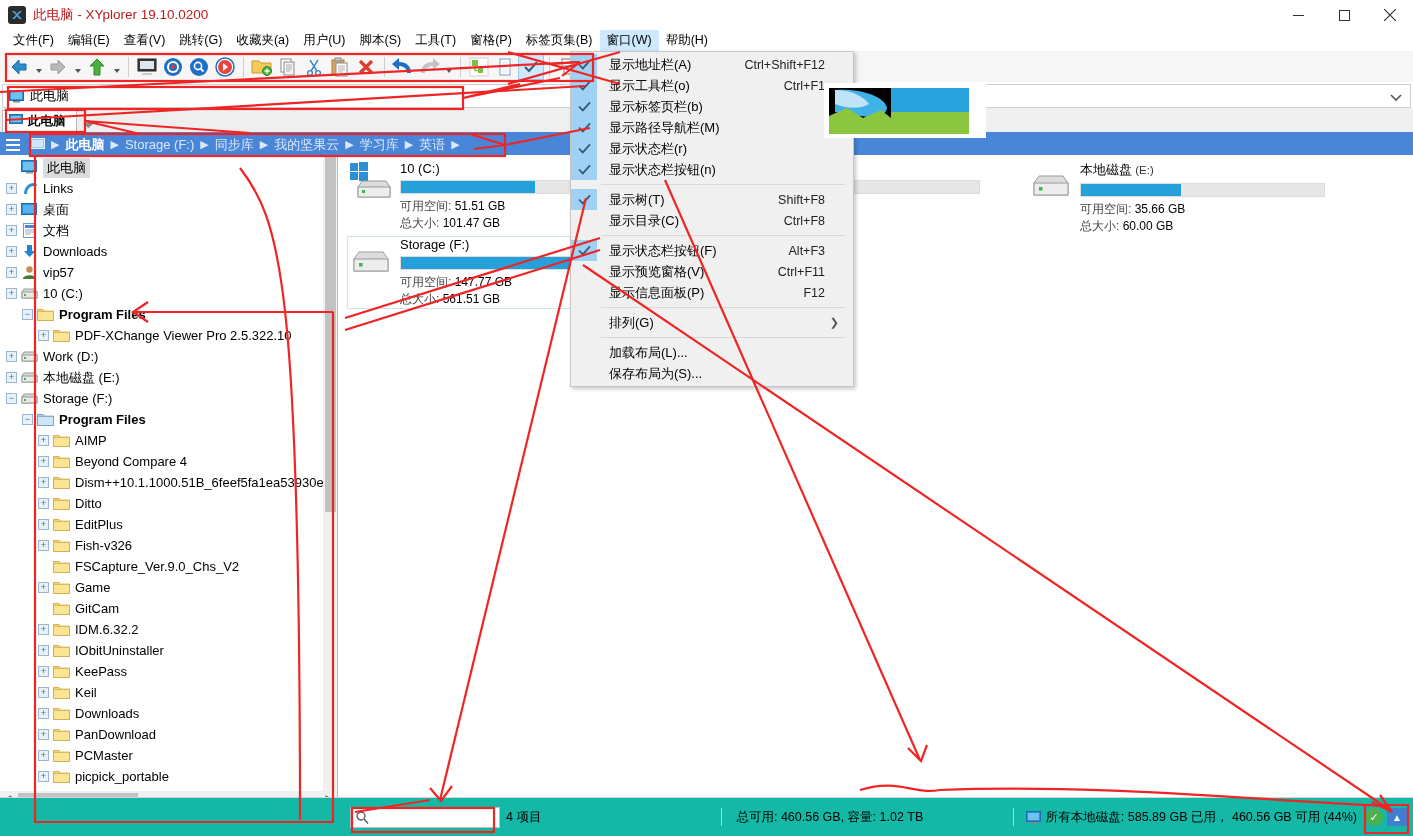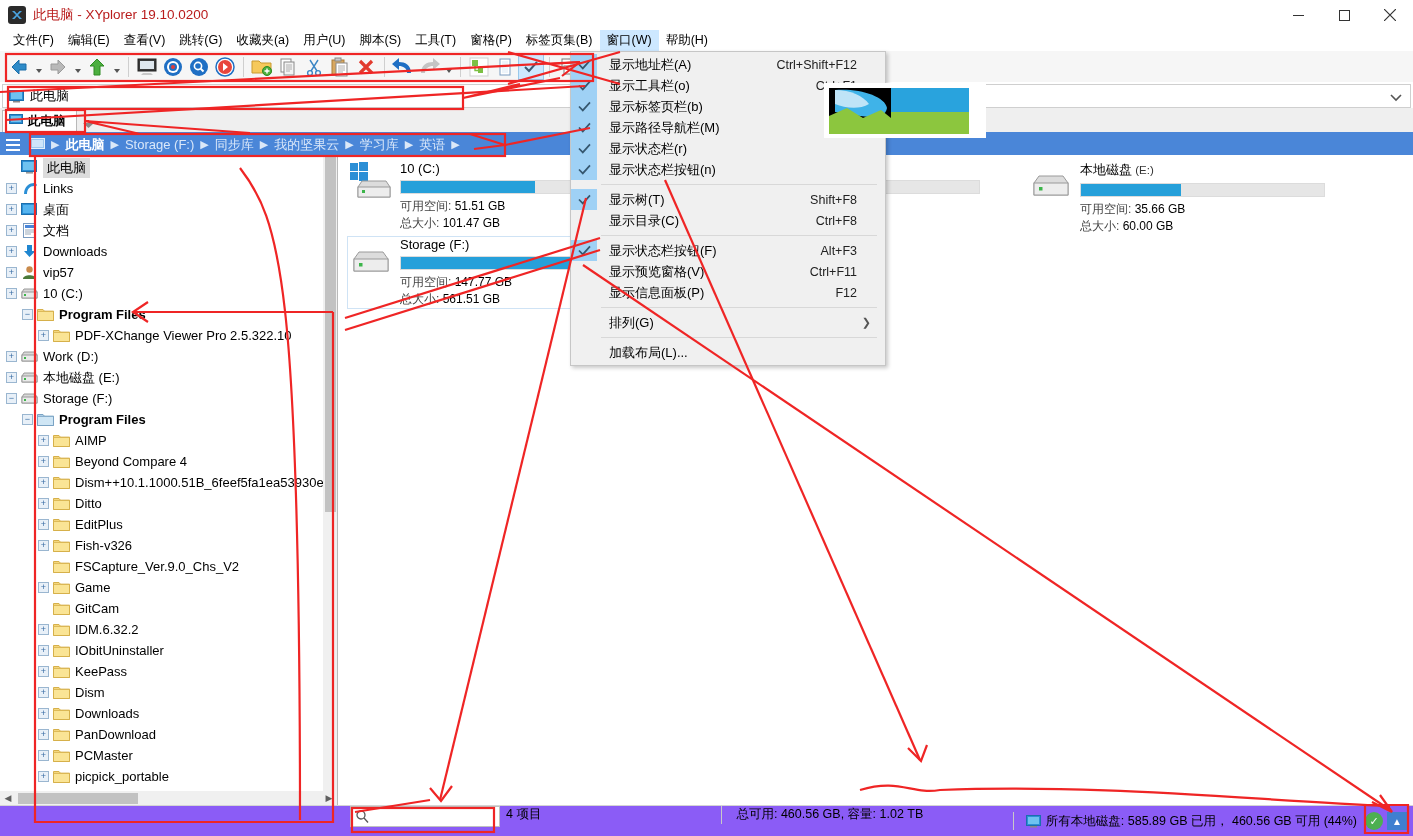--- a/index.html
+++ b/index.html
@@ -90,36 +90,36 @@
   .drive .dico{ width:44px;height:40px;margin-right:8px;flex:none; }
   .dname{ font-size:13px; }
   .dname .dsuffix{ font-size:11.5px; color:#333; }
   .dbar{ width:245px;height:14px;background:#e6e6e6;border:1px solid #dcdcdc;margin:4px 0 4px 0;}
   .dbar > div{ height:100%; background:#26a0da; }
   .dinfo{ font-size:12px; color:#444; line-height:17px;}
   .dinfo b{ font-weight:normal; color:#000; }
   .drive.focused{ outline:1px solid #cfe3f5; }
   
   #statusbar{
-    position:absolute; left:0; right:0; bottom:0; height:31px; background:#8b5cf6;
-    border-top:1px solid #d4d4d4; display:flex; font-size:12.5px;
+    position:absolute; left:0; right:0; bottom:0; height:39px; background:#14b8a6;
+    border-top:1px solid #d4d4d4; display:flex; align-items:center; font-size:12.5px;
   }
   #sb-filter{ width:150px;height:21px;border:1px solid #c0c0c0; background:#fff;
               margin-left:350px; display:flex;align-items:center; }
   #sb-items{ margin-left:6px; }
   #sb-sep1{ width:1px;height:18px;background:#c8c8c8;margin:0 14px 0 180px; }
   #sb-right{ margin-left:auto; display:flex; align-items:center; padding-right:6px; }
   .sb-icon-ok{ width:18px;height:18px;border-radius:50%;background:#4caf50;
                display:flex;align-items:center;justify-content:center;color:#fff;font-size:11px;
                margin-left:8px;}
   .sb-icon-up{ width:20px;height:18px;background:#3f7fd0;color:#fff;display:flex;
                align-items:center;justify-content:center;font-size:10px;margin-left:4px;}
   
   #dropdown{
-    position:absolute; left:570px; top:51px; width:316px; background:#f0f0f0;
+    position:absolute; left:570px; top:51px; width:284px; background:#f0f0f0;
     border:1px solid #c6c6c6; box-shadow:2px 2px 4px rgba(0,0,0,.22); z-index:50;
     padding:2px 0;
   }
   .mi{ height:21px; display:flex; align-items:center; font-size:13px; position:relative; }
   .mi .chk{ width:26px; height:21px; flex:none; display:flex; align-items:center; justify-content:center; }
   .mi.checked .chk{ background:#9fd1f5; }
   .mi .mlabel{ flex:1; padding-left:12px; }
   .mi .maccel{ color:#222; padding-right:28px; font-size:12.5px; }
   .mi .msub{ padding-right:14px; color:#555; font-size:11px; }
   .msep{ height:1px; background:#d8d8d8; margin:4px 8px 4px 30px; }
@@ -648,21 +648,21 @@
               <path d="M0.5 4.3 h16 v9.2 h-16 z" fill="#fae495" stroke="#d6b04a"></path>
             </svg></span>
           <span class="lbl">KeePass</span>
         </div>
         <div class="tr" style="padding-left: 38px;">
           <span class="exp">+</span>
           <span class="ico"><svg width="17" height="15" viewBox="0 0 17 15">
               <path d="M0.5 2.5 h5.5 l1.6 1.8 h9 v9.2 h-16 z" fill="#fce08a" stroke="#d6b04a"></path>
               <path d="M0.5 4.3 h16 v9.2 h-16 z" fill="#fae495" stroke="#d6b04a"></path>
             </svg></span>
-          <span class="lbl">Dism</span>
+          <span class="lbl">Keil</span>
         </div>
         <div class="tr" style="padding-left: 38px;">
           <span class="exp">+</span>
           <span class="ico"><svg width="17" height="15" viewBox="0 0 17 15">
               <path d="M0.5 2.5 h5.5 l1.6 1.8 h9 v9.2 h-16 z" fill="#fce08a" stroke="#d6b04a"></path>
               <path d="M0.5 4.3 h16 v9.2 h-16 z" fill="#fae495" stroke="#d6b04a"></path>
             </svg></span>
           <span class="lbl">Downloads</span>
         </div>
         <div class="tr" style="padding-left: 38px;">
@@ -895,20 +895,25 @@
       <span class="chk"></span>
       <span class="mlabel">排列(G)</span>
       <span class="msub">❯</span>
     </div>
     <div class="msep"></div>
     <div class="mi">
       <span class="chk"></span>
       <span class="mlabel">加载布局(L)...</span>
       <span class="maccel"></span>
     </div>
+    <div class="mi">
+      <span class="chk"></span>
+      <span class="mlabel">保存布局为(S)...</span>
+      <span class="maccel"></span>
+    </div>
   </div>
 
 <div id="thumb-popup">
   <div id="thumb-img">
     <svg width="140" height="46" viewBox="0 0 140 46">
       <rect x="0" y="0" width="140" height="24" fill="#29a3dd"></rect>
       <rect x="0" y="24" width="140" height="22" fill="#8cc63e"></rect>
       <path d="M0 0 h62 v46 h-62 z" fill="#000"></path>
       <path d="M6 2 C30 0 56 8 58 20 C56 34 30 28 6 24 Z" fill="#3fb3e8"></path>
       <path d="M6 2 C22 2 34 8 40 16 C30 22 16 20 6 16 Z" fill="#bfe4f7"></path>

